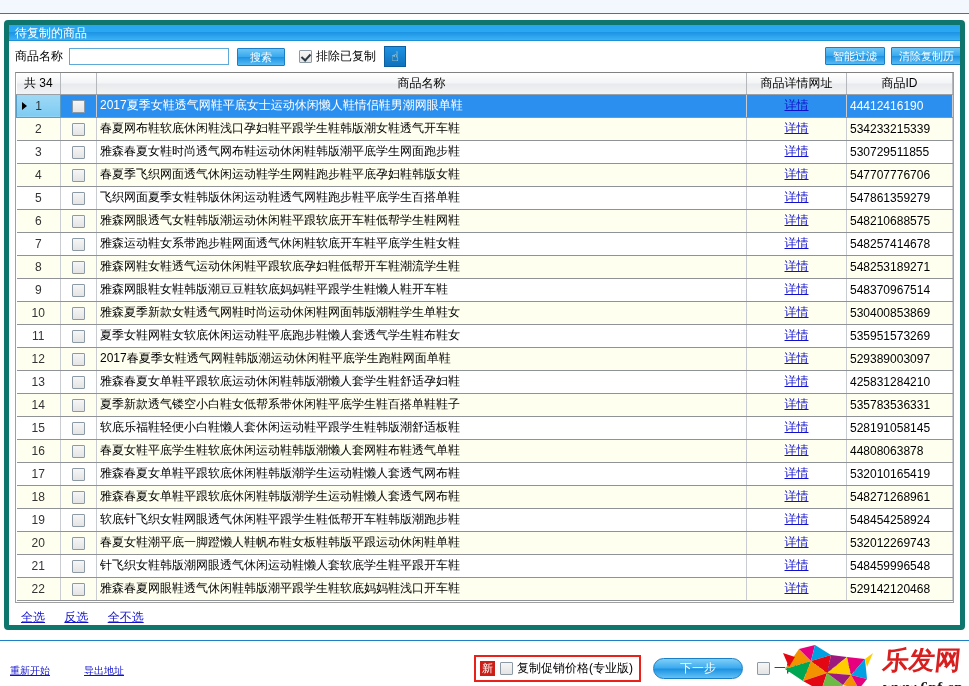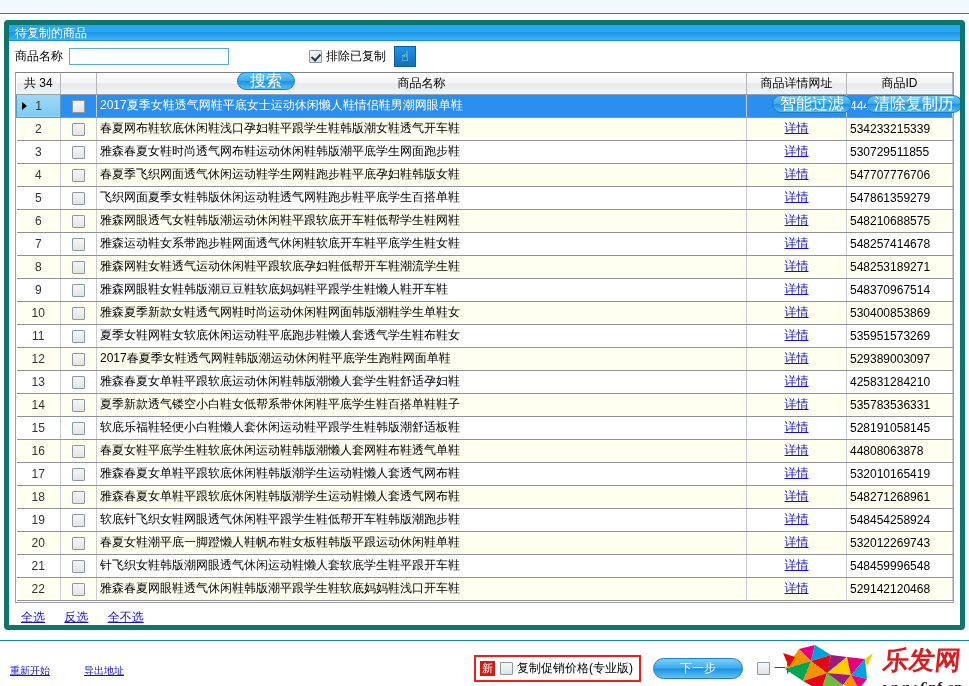--- a/index.html
+++ b/index.html
@@ -77,28 +77,27 @@
     font-family: "Liberation Sans", sans-serif;
   }
   .btn-blue {
     display: inline-block;
     height: 18px;
     line-height: 16px;
     padding: 0 12px;
     margin-left: 8px;
     background: linear-gradient(to bottom,#6cc5f5 0%, #39a9ef 48%, #1e93e2 52%, #55bbf4 100%);
     border: 1px solid #1a7fc4;
-    border-radius: 9px;
+    border-radius: 1px;
     color: #ffffff;
-    font-size: 16px;
+    font-size: 11px;
     box-sizing: border-box;
     cursor: pointer;
     white-space: nowrap;
     text-align: center;
-    margin-top: 48px;
   }
   .chk-wrap {
     display: inline-flex;
     align-items: center;
     margin-left: 14px;
     white-space: nowrap;
   }
   .chk {
     width: 13px;
     height: 13px;
@@ -134,21 +133,21 @@
     font-size: 13px;
     line-height: 19px;
     text-align: center;
     color: #f6e7b4;
   }
   .topright-btns {
     position: absolute;
     right: -2px;
     top: 6px;
     display: flex;
-    gap: 14px;
+    gap: 6px;
   }
   .topright-btns .btn-blue { margin-left: 0; padding: 0 7px; }
   
   .grid-wrap {
     margin: 0 6px;
     border: 1px solid #a0a0a0;
     border-top: 1px solid #828282;
     box-sizing: border-box;
     background: #fff;
     height: 531px;

